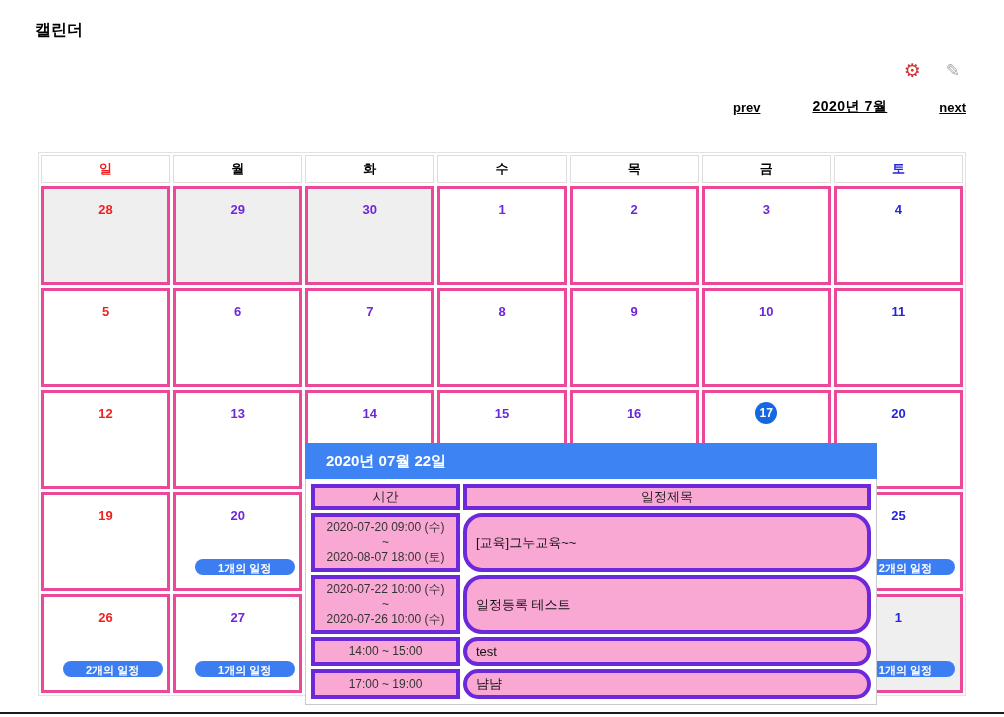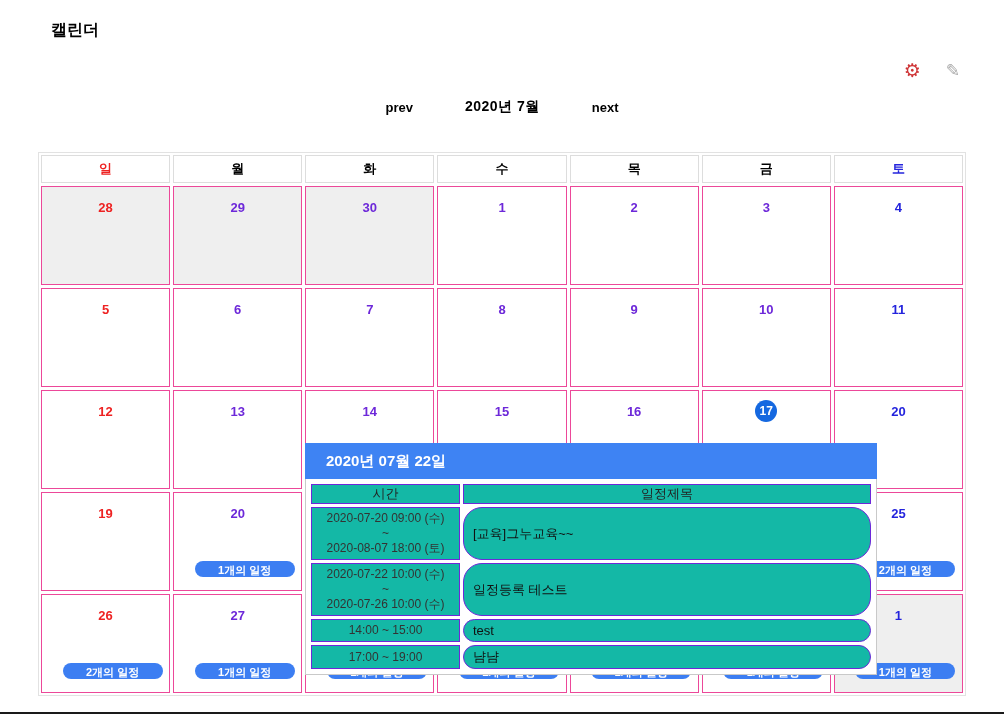--- a/index.html
+++ b/index.html
@@ -1,43 +1,43 @@
 <!DOCTYPE html>
 <html style="--accent-blue: #3c7ef2; --header-blue: #3e83f3; --today-blue: #1568e0; --sunday-red: #ee2222; --saturday-blue: #2424dd; --gear-red: #cf3537; --pencil-gray: #a9a9a9;"><head>
 <meta charset="utf-8">
 <style>
   * { margin:0; padding:0; box-sizing:border-box; }
   html,body { background:#fff; }
   .page {
     position:relative; width:1004px; height:717px; background:#fff; overflow:hidden;
     font-family:"Liberation Sans","DejaVu Sans",sans-serif; color:#000;
   }
-  .page-title { position:absolute; left:51px; top:20px; font-size:16px; font-weight:bold; }
+  .page-title { position:absolute; left:35px; top:20px; font-size:16px; font-weight:bold; }
   .top-icons { position:absolute; top:61px; right:44px; display:flex; gap:25px; align-items:center; }
   .gear-ic  { font-size:19px; color:var(--gear-red); cursor:pointer; line-height:1; }
   .pencil-ic{ font-size:17px; color:var(--pencil-gray); cursor:pointer; line-height:1; }
 
   .month-nav {
     position:absolute; left:38px; top:98px; width:928px;
-    display:flex; justify-content:center; align-items:center; gap:52px;
+    display:flex; justify-content:flex-end; align-items:center; gap:52px;text-decoration:underline;
   }
   .nav-btn { font-size:13px; font-weight:bold; color:#000; cursor:pointer; text-decoration:none; }
   .month-title { font-size:14px; font-weight:bold; letter-spacing:0.5px; }
 
   .calendar {
     position:absolute; left:38px; top:152px; width:928px;
     border:1px solid #e2e2e2; padding:2px;
     display:grid; grid-template-columns:repeat(7,1fr);
     grid-template-rows:28px repeat(5,99px); gap:3px;
   }
   .cal-head-cell {
     border:1px solid #ddd; background:#fff; display:flex; align-items:center; justify-content:center;
     font-size:13px; font-weight:bold;
   }
-  .cal-cell { position:relative; border:1px solid #ec4899; background:#fff; text-align:center; cursor:pointer; }
+  .cal-cell { position:relative; border:3px solid #ec4899; background:#fff; text-align:center; cursor:pointer; }
   .cal-cell.other { background:#efefef; }
   .day-num { display:inline-block; margin-top:13px; font-size:13px; font-weight:bold; color:#6d28d9; }
   .tone-sun { color:var(--sunday-red); }
   .tone-sat { color:var(--saturday-blue); }
   .day-num.today {
     margin-top:9px; width:22px; height:22px; border-radius:50%;
     background:var(--today-blue); color:#fff; line-height:22px; font-size:12px;
   }
   .badge {
     position:absolute; bottom:13px; left:50%; transform:translateX(-50%);
@@ -46,21 +46,21 @@
     text-align:center; white-space:nowrap; cursor:pointer;margin-left:7px;
   }
 
   .popup { position:absolute; left:305px; top:443px; width:572px; z-index:5; }
   .popup-header {
     height:36px; line-height:36px; background:var(--header-blue); color:#fff;
     font-size:15px; font-weight:bold; padding-left:21px;
   }
   .popup-body { background:#fff; border:1px solid #c9c9c9; border-top:none; padding:2px; }
   .popup-table { width:100%; border-collapse:separate; border-spacing:3px; table-layout:fixed; }
-  .popup-table th, .popup-table td { border:1px solid #6d28d9; background:#14b8a6; }
+  .popup-table th, .popup-table td { border:4px solid #6d28d9; background:#f9a8d4; }
   .popup-table th { height:19px; font-size:13px; font-weight:normal; color:#222; text-align:center; }
   .col-time { width:149px; }
   td.time-cell { text-align:center; font-size:12px; color:#333; padding:3px 0; line-height:15px; }
   td.title-cell { font-size:13px; color:#111; text-align:left; padding:2px 4px 2px 9px; vertical-align:middle;border-radius:19px; }
   tr.tall td { height:52px; }
   tr.short td { height:19px;margin-top:23px; }
 
   .bottom-line { position:absolute; left:0; bottom:3px; width:1004px; height:2px; background:#1a1a1a; }
 </style>
 </head>

